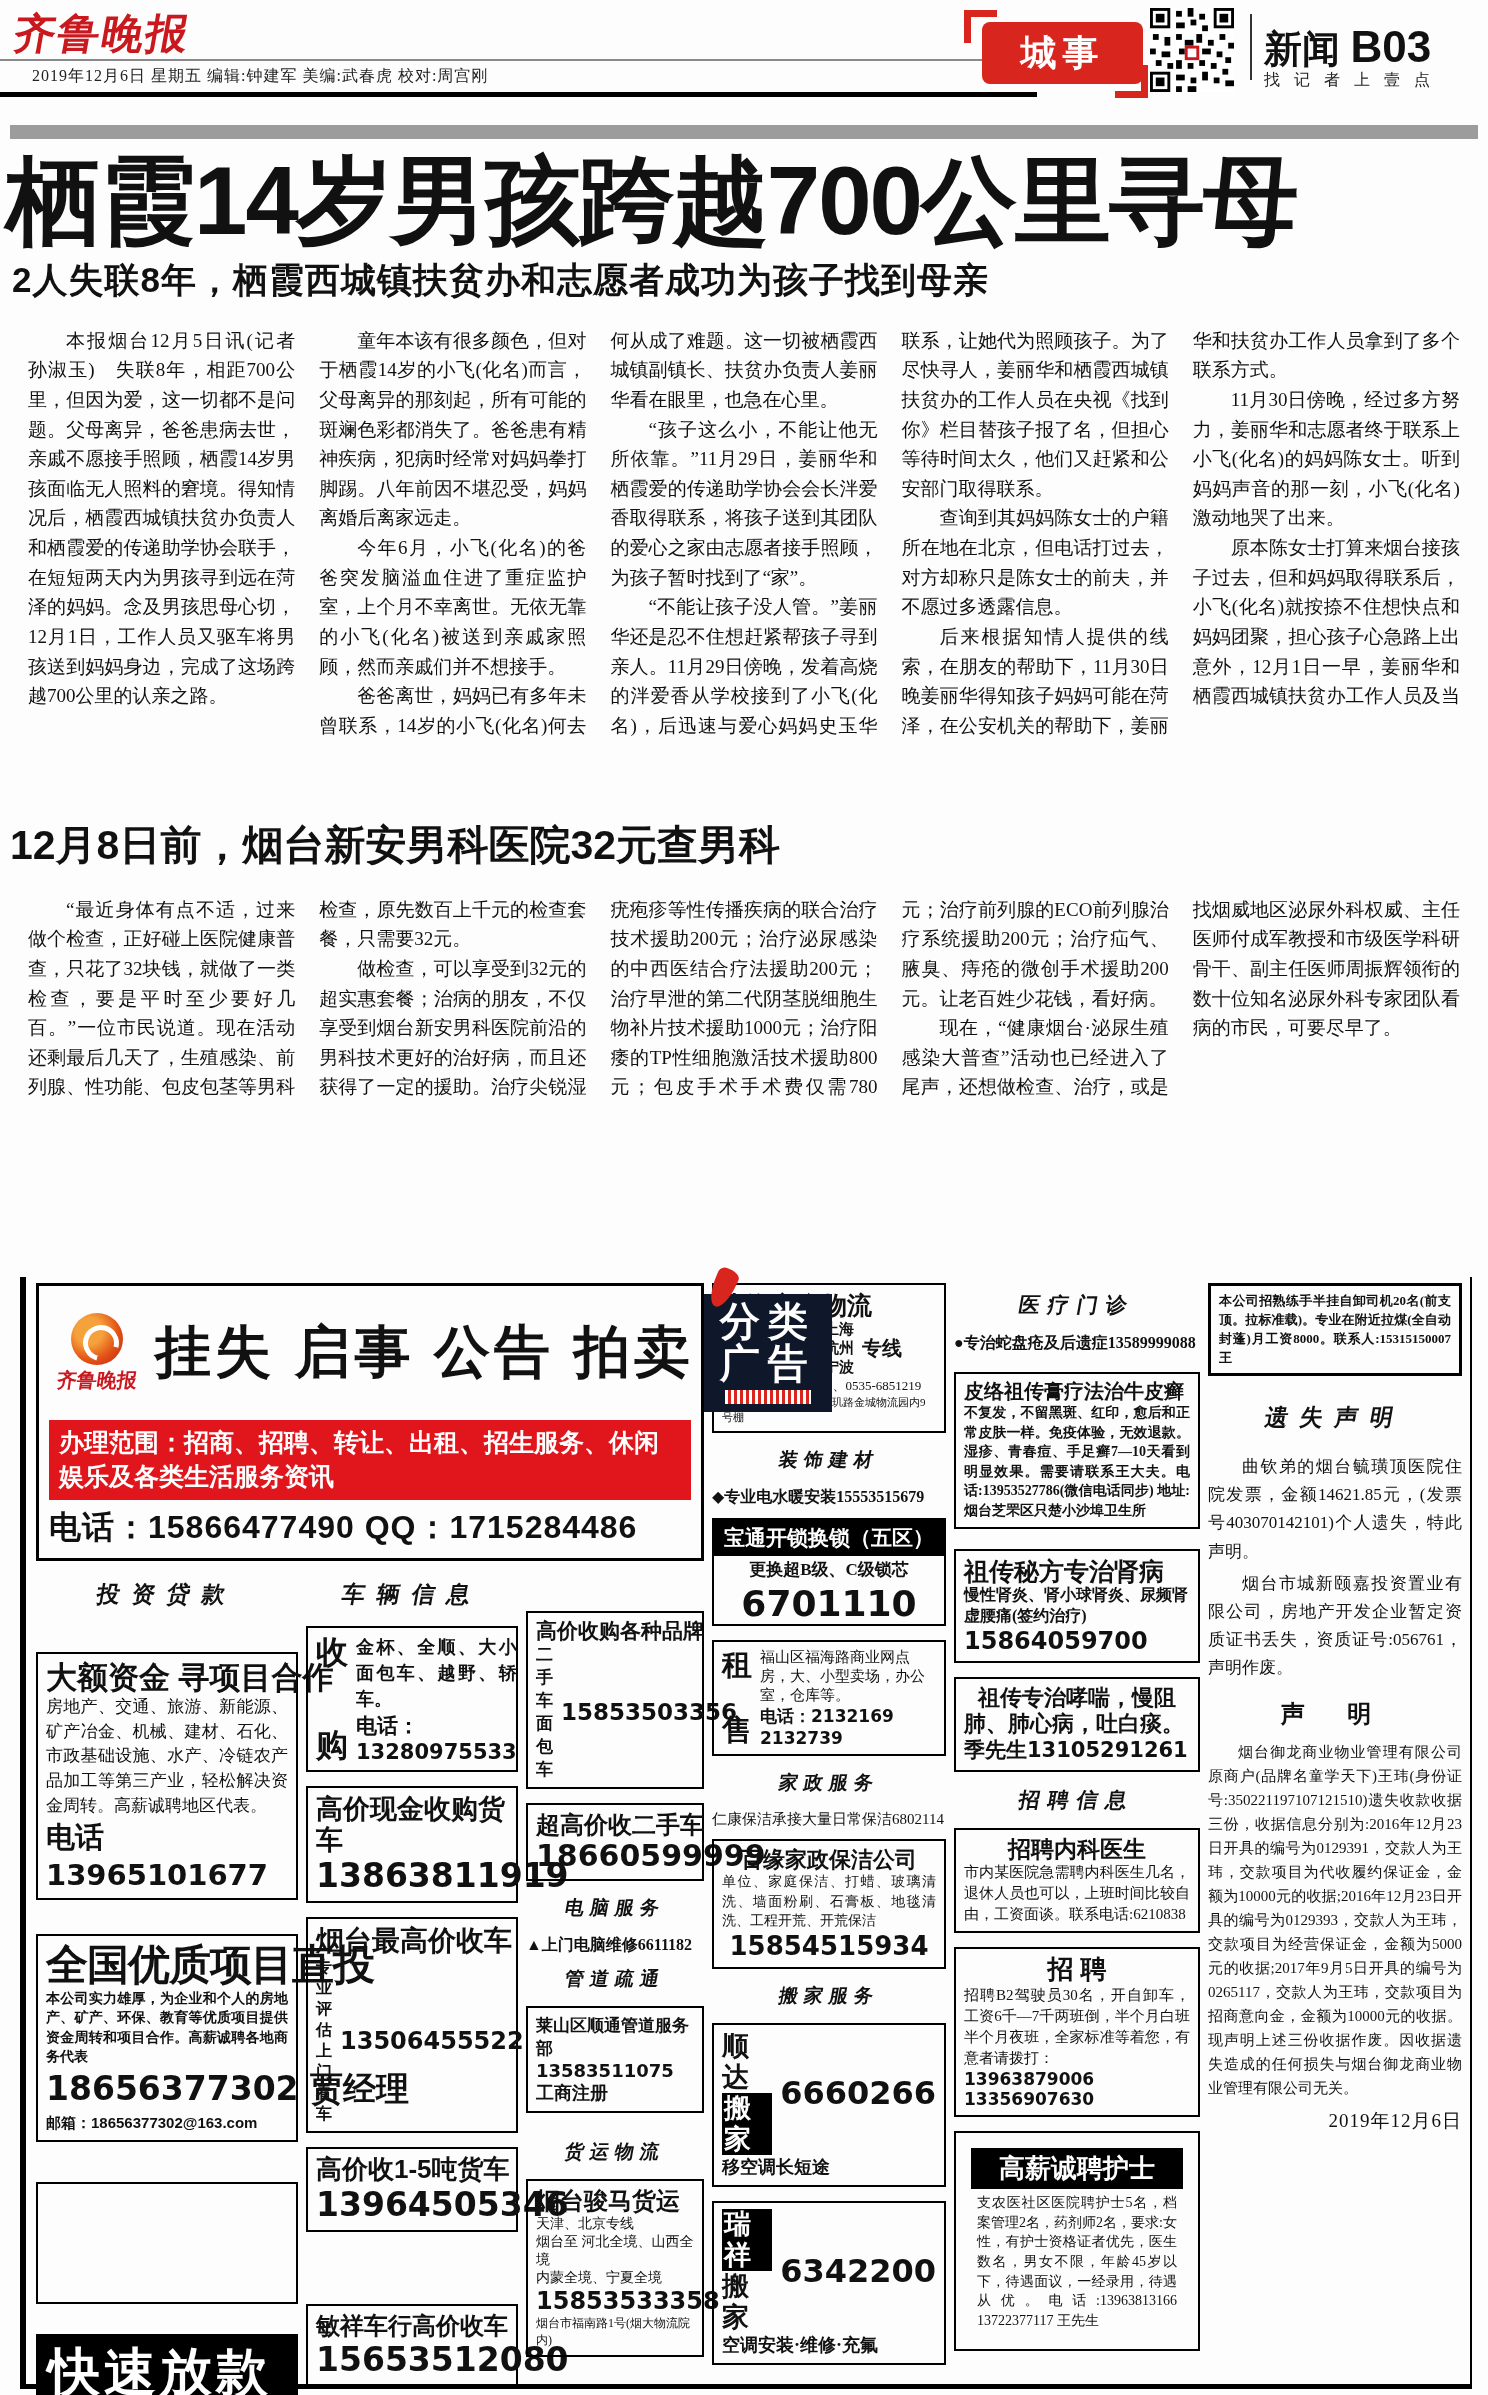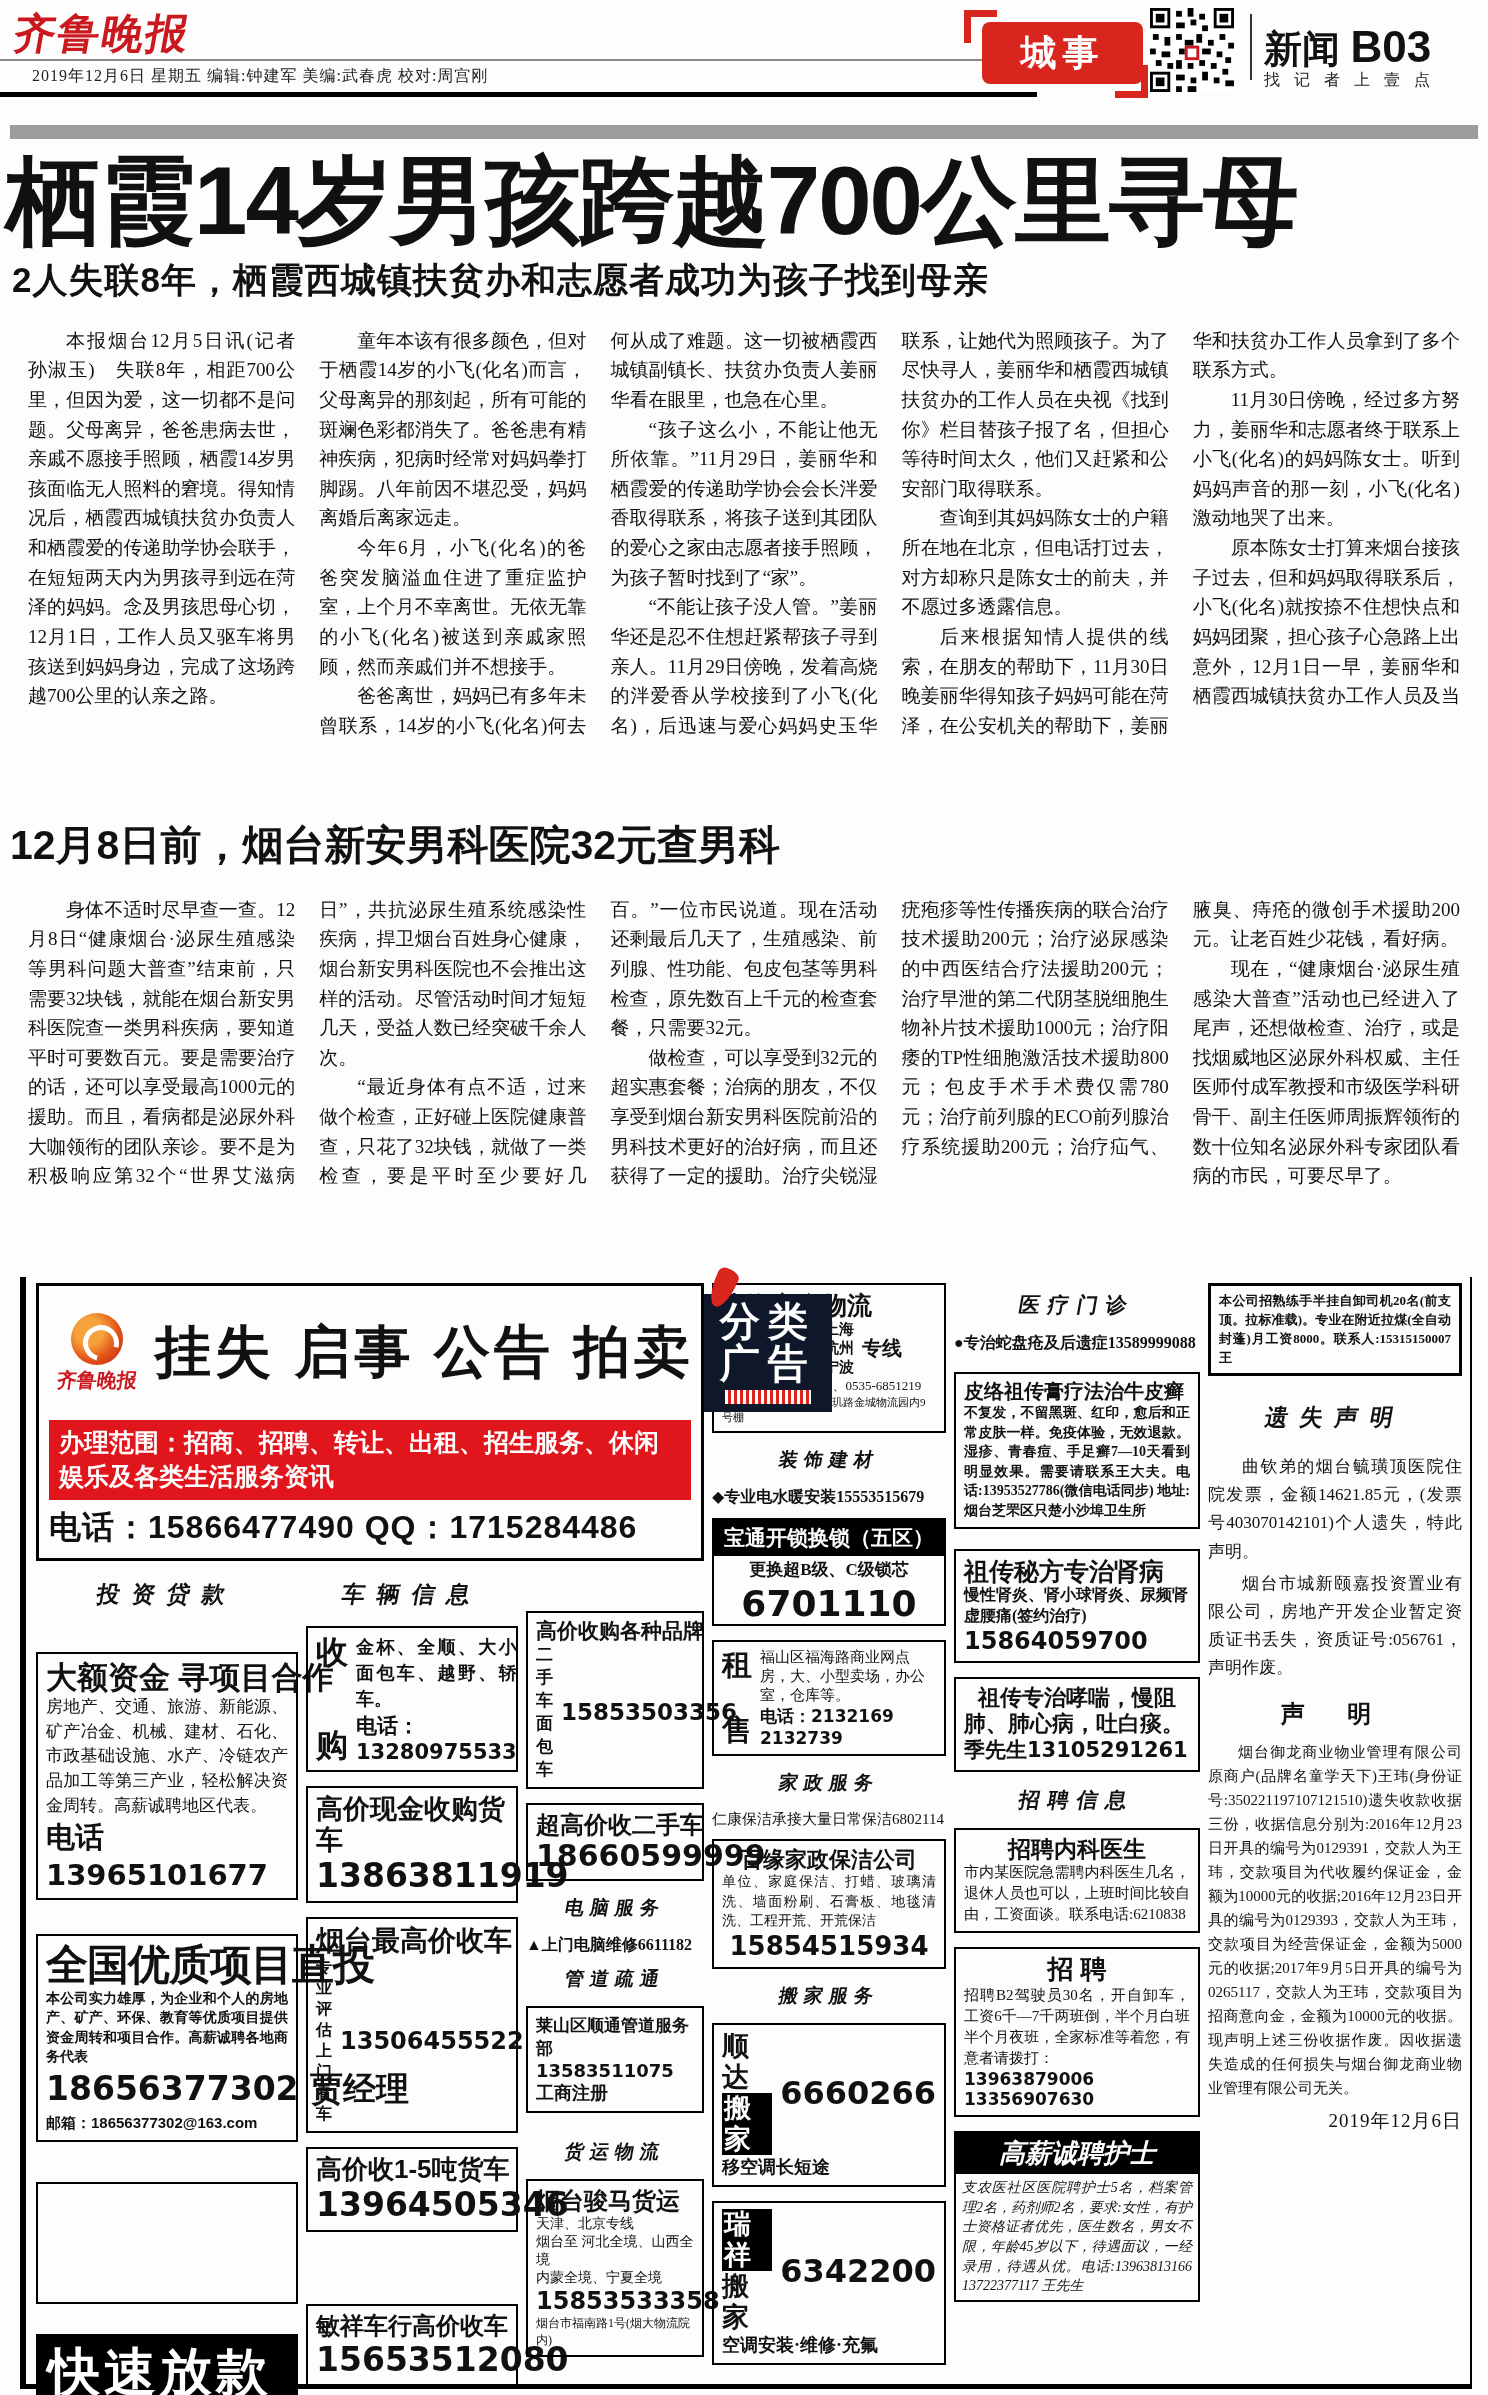--- a/index.html
+++ b/index.html
@@ -189,21 +189,20 @@
     <p>“孩子这么小，不能让他无所依靠。”11月29日，姜丽华和栖霞爱的传递助学协会会长泮爱香取得联系，将孩子送到其团队的爱心之家由志愿者接手照顾，为孩子暂时找到了“家”。</p>
     <p>“不能让孩子没人管。”姜丽华还是忍不住想赶紧帮孩子寻到亲人。11月29日傍晚，发着高烧的泮爱香从学校接到了小飞(化名)，后迅速与爱心妈妈史玉华联系，让她代为照顾孩子。为了尽快寻人，姜丽华和栖霞西城镇扶贫办的工作人员在央视《找到你》栏目替孩子报了名，但担心等待时间太久，他们又赶紧和公安部门取得联系。</p>
     <p>查询到其妈妈陈女士的户籍所在地在北京，但电话打过去，对方却称只是陈女士的前夫，并不愿过多透露信息。</p>
     <p>后来根据知情人提供的线索，在朋友的帮助下，11月30日晚姜丽华得知孩子妈妈可能在菏泽，在公安机关的帮助下，姜丽华和扶贫办工作人员拿到了多个联系方式。</p>
     <p>11月30日傍晚，经过多方努力，姜丽华和志愿者终于联系上小飞(化名)的妈妈陈女士。听到妈妈声音的那一刻，小飞(化名)激动地哭了出来。</p>
     <p>原本陈女士打算来烟台接孩子过去，但和妈妈取得联系后，小飞(化名)就按捺不住想快点和妈妈团聚，担心孩子心急路上出意外，12月1日一早，姜丽华和栖霞西城镇扶贫办工作人员及当地派出所民警驾车将小飞(化名)送到了菏泽。</p>
   </div>
 
 <h2 class="headline2">12月8日前，烟台新安男科医院32元查男科</h2>
 <div class="article-body body2">
-    <p>身体不适时尽早查一查。12月8日“健康烟台·泌尿生殖感染等男科问题大普查”结束前，只需要32块钱，就能在烟台新安男科医院查一类男科疾病，要知道平时可要数百元。要是需要治疗的话，还可以享受最高1000元的援助。而且，看病都是泌尿外科大咖领衔的团队亲诊。要不是为积极响应第32个“世界艾滋病日”，共抗泌尿生殖系统感染性疾病，捍卫烟台百姓身心健康，烟台新安男科医院也不会推出这样的活动。尽管活动时间才短短几天，受益人数已经突破千余人次。</p>
     <p>“最近身体有点不适，过来做个检查，正好碰上医院健康普查，只花了32块钱，就做了一类检查，要是平时至少要好几百。”一位市民说道。现在活动还剩最后几天了，生殖感染、前列腺、性功能、包皮包茎等男科检查，原先数百上千元的检查套餐，只需要32元。</p>
     <p>做检查，可以享受到32元的超实惠套餐；治病的朋友，不仅享受到烟台新安男科医院前沿的男科技术更好的治好病，而且还获得了一定的援助。治疗尖锐湿疣疱疹等性传播疾病的联合治疗技术援助200元；治疗泌尿感染的中西医结合疗法援助200元；治疗早泄的第二代阴茎脱细胞生物补片技术援助1000元；治疗阳痿的TP性细胞激活技术援助800元；包皮手术手术费仅需780元；治疗前列腺的ECO前列腺治疗系统援助200元；治疗疝气、腋臭、痔疮的微创手术援助200元。让老百姓少花钱，看好病。</p>
     <p>现在，“健康烟台·泌尿生殖感染大普查”活动也已经进入了尾声，还想做检查、治疗，或是找烟威地区泌尿外科权威、主任医师付成军教授和市级医学科研骨干、副主任医师周振辉领衔的数十位知名泌尿外科专家团队看病的市民，可要尽早了。</p>
   </div>
 
 <div class="ads">
   <div class="ads-inner">
 
     <div class="ads-left">
       <div class="mast-ad">
@@ -403,21 +402,21 @@
       <div class="sec-cal" style="font-size:21px;letter-spacing:8px;">招聘信息</div>
       <div class="adbox">
         <div class="t-big center" style="font-size:23px;white-space:nowrap;">招聘内科医生</div>
         <div class="t-small" style="font-size:15px;">市内某医院急需聘内科医生几名，退休人员也可以，上班时间比较自由，工资面谈。联系电话:6210838</div>
       </div>
       <div class="adbox">
         <div class="t-big center" style="font-size:26px;">招  聘</div>
         <div class="t-small" style="font-size:15px;">招聘B2驾驶员30名，开自卸车，工资6千—7千两班倒，半个月白班 半个月夜班，全家标准等着您，有意者请拨打：</div>
         <div class="num" style="font-size:17px;">13963879006  13356907630</div>
       </div>
-      <div class="adbox" style="padding:0;margin-bottom:0;font-style:italic;">
+      <div class="adbox" style="padding:15px;margin-bottom:0;">
         <div class="inv center" style="font-size:26px;font-weight:900;padding:3px 0;font-family:'Liberation Sans',sans-serif;">高薪诚聘护士</div>
         <div class="t-small" style="padding:4px 6px;">支农医社区医院聘护士5名，档案管理2名，药剂师2名，要求:女性，有护士资格证者优先，医生数名，男女不限，年龄45岁以下，待遇面议，一经录用，待遇从优。电话:13963813166  13722377117  王先生</div>
       </div>
     </div>
 
     <div class="colF">
       <div class="adbox" style="border-width:3px;">
         <div style="font-size:13px;font-weight:bold;line-height:1.45;text-align:justify;">本公司招熟练手半挂自卸司机20名(前支顶。拉标准载)。专业在附近拉煤(全自动封蓬)月工资8000。联系人:15315150007王</div>
       </div>
       <div class="sec-cal" style="margin-top:26px;">遗失声明</div>

